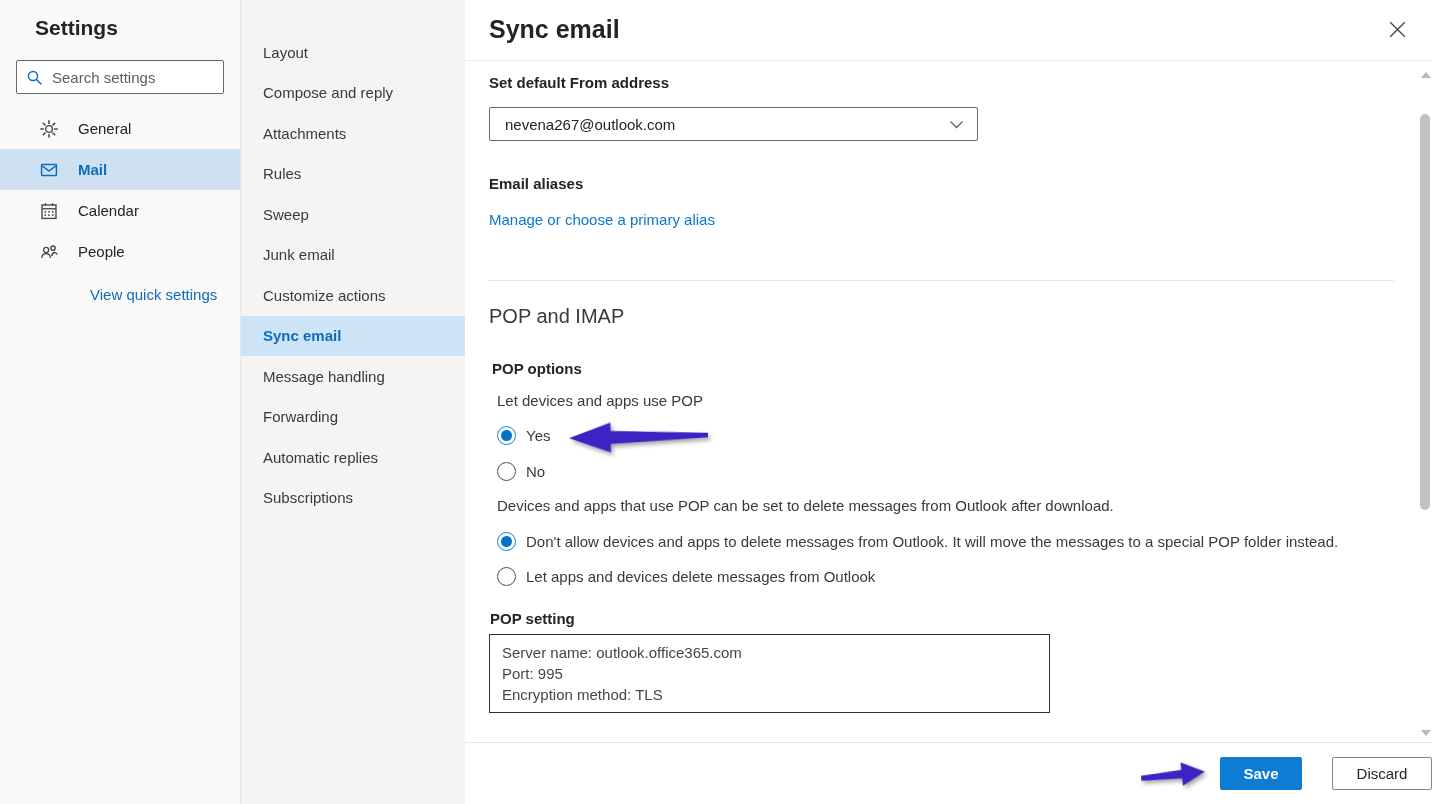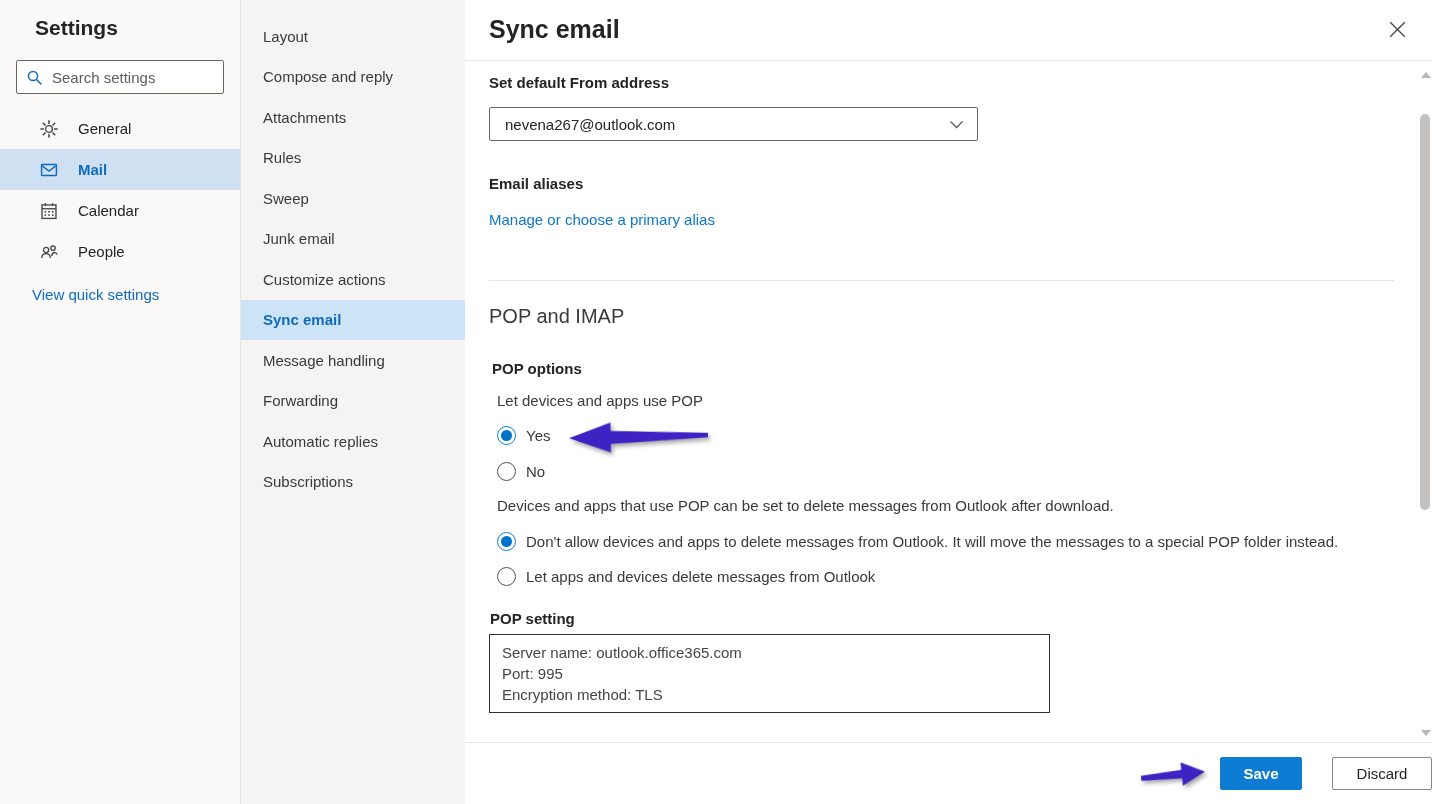--- a/index.html
+++ b/index.html
@@ -13,24 +13,24 @@
   .search-box { margin:20px 16px 0 16px; height:34px; background:#fff; border:1px solid #69665f;
     border-radius:2px; display:flex; align-items:center; padding:0 9px; gap:9px; }
   .search-box input { border:none; outline:none; flex:1; font-size:15px; color:#252423;
     font-family:"Liberation Sans", sans-serif; background:transparent; min-width:0; }
   .search-box input::placeholder { color:#605e5c; }
   .nav { margin-top:14px; }
   .nav-item { height:41px; display:flex; align-items:center; padding-left:40px; gap:20px;
     font-size:15px; color:#252423; cursor:pointer; }
   .nav-item .nicon { width:18px; height:18px; display:flex; align-items:center; justify-content:center; }
   .nav-item.selected { background:#cfe0f2; color:#0f6cbd; font-weight:700; }
-  .quick-link { margin-top:14px; padding-left:32px; font-size:15px; color:#0f6cbd; cursor:pointer; }
-
-  
-  .col2 { width:224px; background:#f5f4f3; padding-top:16px; flex:none; }
+  .quick-link { margin-top:14px; padding-left:90px; font-size:15px; color:#0f6cbd; cursor:pointer; }
+
+  
+  .col2 { width:224px; background:#f5f4f3; padding-top:32px; flex:none; }
   .sub-item { height:40.5px; display:flex; align-items:center; padding-left:22px;
     font-size:15px; color:#39383 6; color:#3b3a39; cursor:pointer; }
   .sub-item.selected { background:#cde3f6; color:#0f6cbd; font-weight:700; }
 
   
   .main { flex:1; position:relative; background:#fff; }
   .main-header { height:61px; border-bottom:1px solid #edebe9; position:relative; }
   .main-title { position:absolute; left:24px; top:15px; font-size:25px; font-weight:700; color:#252423; }
   .close-btn { position:absolute; top:21px; right:26px; width:17px; height:17px; cursor:pointer; }
 

